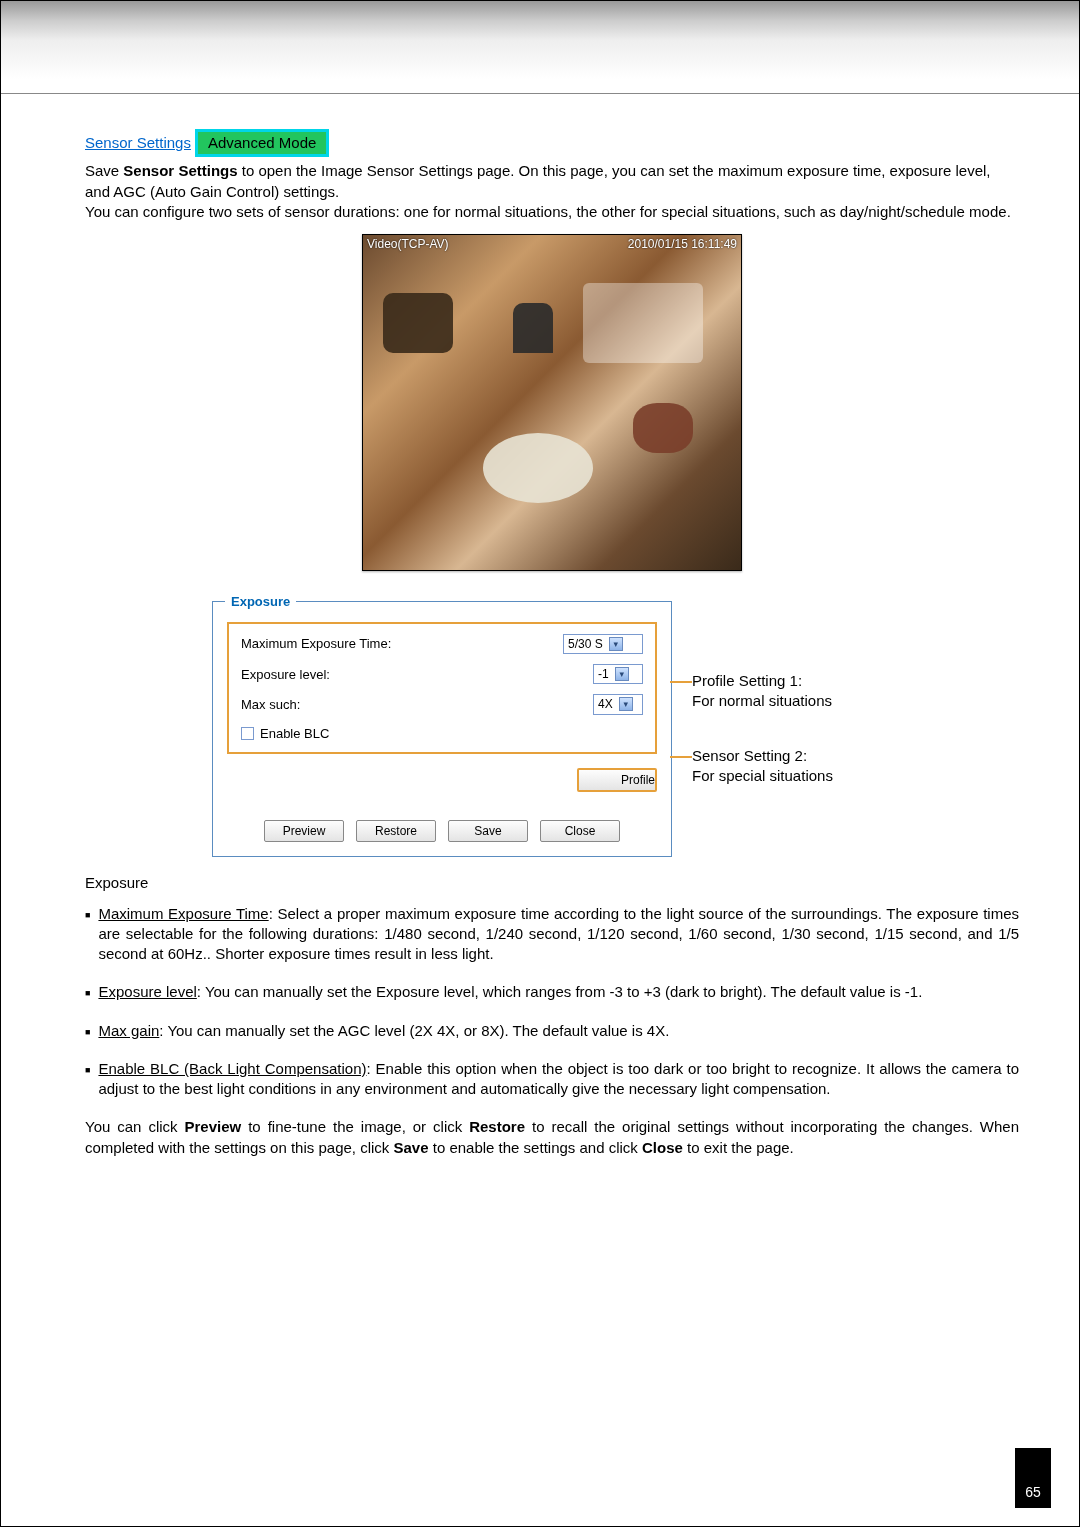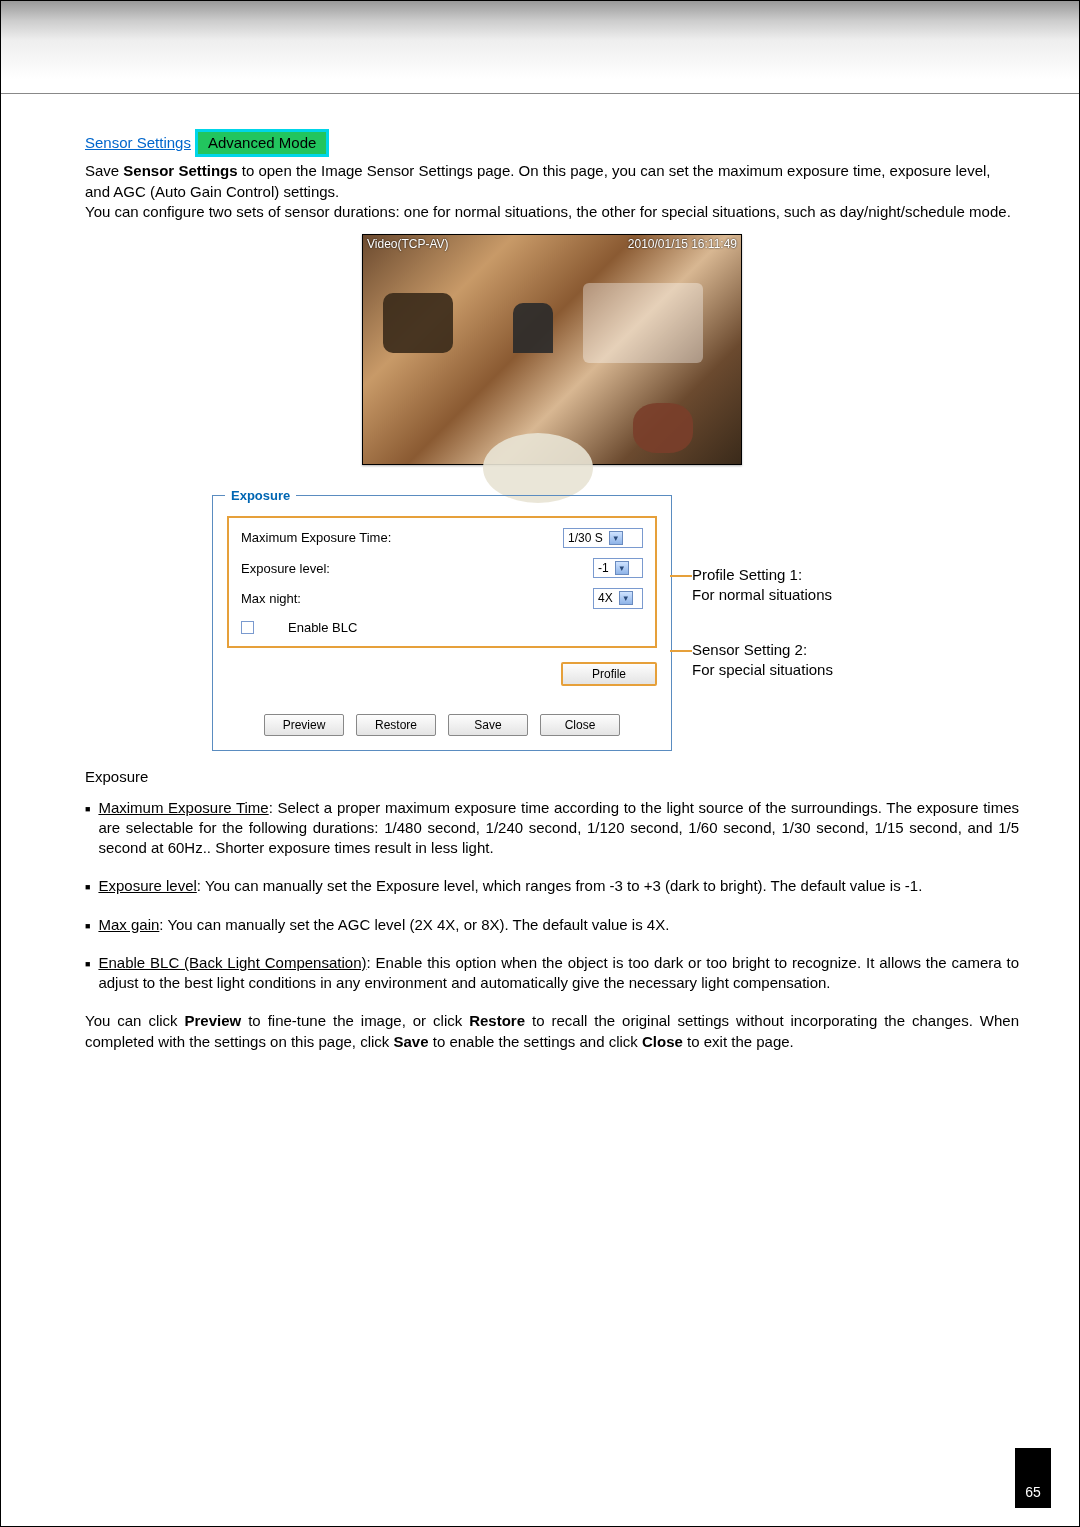--- a/index.html
+++ b/index.html
@@ -58,21 +58,21 @@
   .body-text { font-size: 15px; }
   .body-text b { font-weight: bold; }
   .center-block {
     display: flex;
     flex-direction: column;
     align-items: center;
     margin: 12px 0 16px 0;
   }
   .video-frame {
     width: 380px;
-    height: 231px;
+    height: 337px;
     background: linear-gradient(135deg,#6b4a2f 0%, #c89a68 25%, #8a5a32 45%, #d8b792 60%, #6b4a2f 80%, #3a2a1a 100%);
     position: relative;
     border: 1px solid #000;
     box-shadow: 0 1px 2px rgba(0,0,0,0.3);
   }
   .video-overlay-bar {
     position: absolute;
     top: 0; left: 0; right: 0;
     height: 18px;
     display: flex;
@@ -112,21 +112,20 @@
   }
   .orange-box {
     border: 2px solid #e6a03a;
     padding: 10px 12px;
     margin-bottom: 10px;
   }
   .row {
     display: flex;
     align-items: center;
     margin-bottom: 10px;
-    gap: 28px;
   }
   .row:last-child { margin-bottom: 0; }
   .row .lab { flex: 1; }
   .sel {
     border: 1px solid #7a9acf;
     background: #fff;
     font-size: 12px;
     padding: 1px 4px;
     display: flex;
     align-items: center;
@@ -152,23 +151,24 @@
     border: 1px solid #888;
     background: linear-gradient(#fdfdfd,#e4e4e4);
     font-size: 12px;
     padding: 2px 0;
     width: 80px;
     text-align: center;
     border-radius: 2px;
     cursor:pointer;
   }
   .profile-btn {
-    width: 96px;
+    width: 80px;
     border: 2px solid #e6a03a;
     padding: 2px 0;
+    text-align: right;
   }
   .button-row {
     margin-top: 24px;
     display: flex;
     justify-content: center;
     gap: 12px;
   }
   .annot-box {
     font-size: 15px;
     width: 200px;
@@ -253,33 +253,33 @@
       </div>
 
       <div class="panel-wrap">
         <div class="exposure-panel">
           <div class="legend">Exposure</div>
 
           <div class="orange-box">
             <div class="row">
               <span class="lab">Maximum Exposure Time:</span>
               <div class="sel" style="min-width:80px;">
-                <span>1/30 S</span>
+                <span>5/30 S</span>
                 <span class="arrow">▾</span>
               </div>
             </div>
             <div class="row">
               <span class="lab">Exposure level:</span>
               <div class="sel">
                 <span>-1</span>
                 <span class="arrow">▾</span>
               </div>
             </div>
             <div class="row">
-              <span class="lab">Max night:</span>
+              <span class="lab">Max such:</span>
               <div class="sel">
                 <span>4X</span>
                 <span class="arrow">▾</span>
               </div>
             </div>
             <div class="row" style="margin-bottom:0;">
               <span class="chk"></span>
               <span>Enable BLC</span>
             </div>
           </div>

